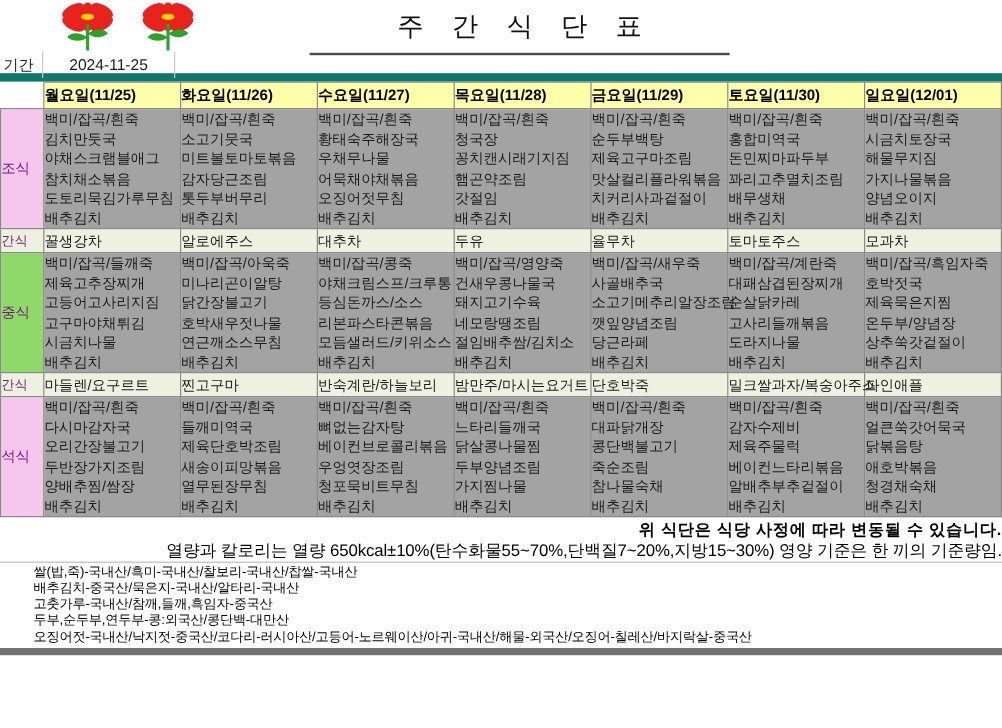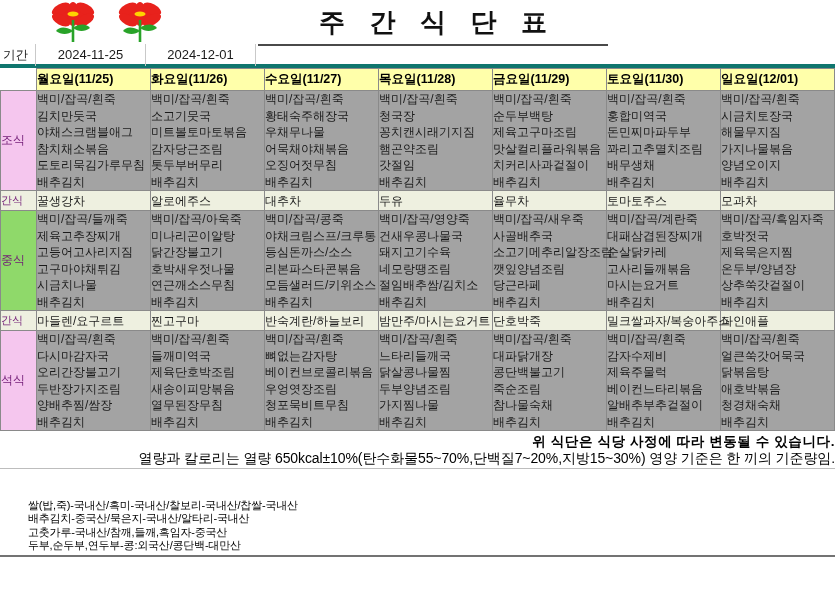--- a/index.html
+++ b/index.html
@@ -43,35 +43,35 @@
     width: 350px;
     height: 46px;
     display: flex;
     align-items: center;
     justify-content: center;
     border-bottom: 2px solid #4a4a4a;
     box-sizing: border-box;
   }
   .title {
     font-family: "Liberation Serif", "DejaVu Serif", serif;
-    font-size: 26px;
+    font-size: 22px;
     letter-spacing: 9px;
-    font-weight: 700;
+    font-weight: 400;
     color: #111;
     text-indent: 9px;
     white-space: nowrap;
   }
 
   
   .period-row {
     display: flex;
     align-items: center;
     height: 22px;
     font-size: 13px;
-    border-bottom: 4px solid #0f766e;
+    border-bottom: 7px solid #0f766e;
     box-sizing: border-box;
   }
   .period-label {
     width: 36px;
     min-width: 36px;
     text-align: left;
     padding-left: 3px;
     font-size: 12.5px;
     box-sizing: border-box;
     border-right: 1px solid #c9c9c9;
@@ -172,23 +172,22 @@
   }
   .note-cal {
     font-size: 14px;
     line-height: 17px;
     color: #000;
     letter-spacing: -0.1px;
   }
   .origins {
     padding-left: 28px;
     padding-top: 2px;
-    border-bottom: 2px solid #737373;
+    border-bottom: 6px solid #737373;
     padding-bottom: 2px;
-    margin-top: 28px;
   }
   .origin-line {
     font-size: 11px;
     line-height: 13.4px;
     color: #000;
     letter-spacing: -0.2px;
     white-space: nowrap;
   }
 </style>
 </head>
@@ -226,21 +225,20 @@
       </svg>
     </div>
     <div class="title-wrap">
       <span class="title">주 간 식 단 표</span>
     </div>
   </div>
 
   <div class="period-row">
     <div class="period-label">기간</div>
     <div class="period-date">2024-11-25</div>
-    <div class="period-date">2024-12-01</div>
     <div class="period-filler"></div>
   </div>
 
   <table class="menu">
     <colgroup>
       <col class="rowlabel">
         <col class="day">
         <col class="day">
         <col class="day">
       <col class="day">
@@ -370,21 +368,21 @@
             <span class="it">소고기메추리알장조림</span>
             <span class="it">깻잎양념조림</span>
             <span class="it">당근라페</span>
             <span class="it">배추김치</span>
           </td>
         <td class="cell">
             <span class="it">백미/잡곡/계란죽</span>
             <span class="it">대패삼겹된장찌개</span>
             <span class="it">순살닭카레</span>
             <span class="it">고사리들깨볶음</span>
-            <span class="it">마시는요거트</span>
+            <span class="it">도라지나물</span>
             <span class="it">배추김치</span>
           </td>
         <td class="cell">
             <span class="it">백미/잡곡/흑임자죽</span>
             <span class="it">호박젓국</span>
             <span class="it">제육묵은지찜</span>
             <span class="it">온두부/양념장</span>
             <span class="it">상추쑥갓겉절이</span>
             <span class="it">배추김치</span>
           </td>
@@ -464,16 +462,17 @@
   <div class="footer">
     <div class="footer-top">
       <div class="note-strong">위 식단은 식당 사정에 따라 변동될 수 있습니다.</div>
       <div class="note-cal">열량과 칼로리는 열량 650kcal±10%(탄수화물55~70%,단백질7~20%,지방15~30%) 영양 기준은 한 끼의 기준량임.</div>
     </div>
     <div class="origins">
       <div class="origin-line">쌀(밥,죽)-국내산/흑미-국내산/찰보리-국내산/찹쌀-국내산</div>
       <div class="origin-line">배추김치-중국산/묵은지-국내산/알타리-국내산</div>
       <div class="origin-line">고춧가루-국내산/참깨,들깨,흑임자-중국산</div>
       <div class="origin-line">두부,순두부,연두부-콩:외국산/콩단백-대만산</div>
+      <div class="origin-line">오징어젓-국내산/낙지젓-중국산/코다리-러시아산/고등어-노르웨이산/아귀-국내산/해물-외국산/오징어-칠레산/바지락살-중국산</div>
     </div>
   </div>
 
 </div>
 
 </body></html>

